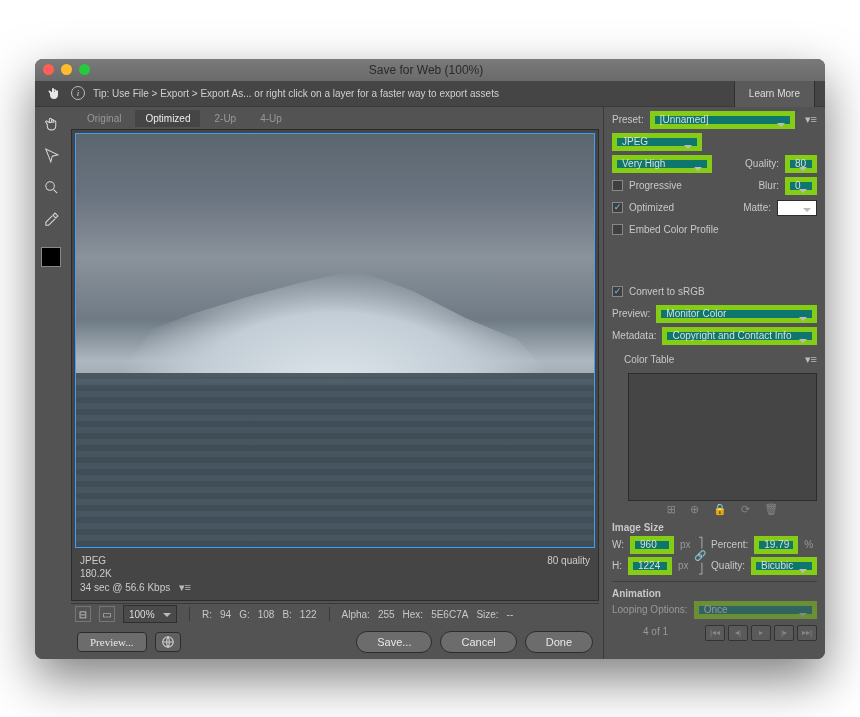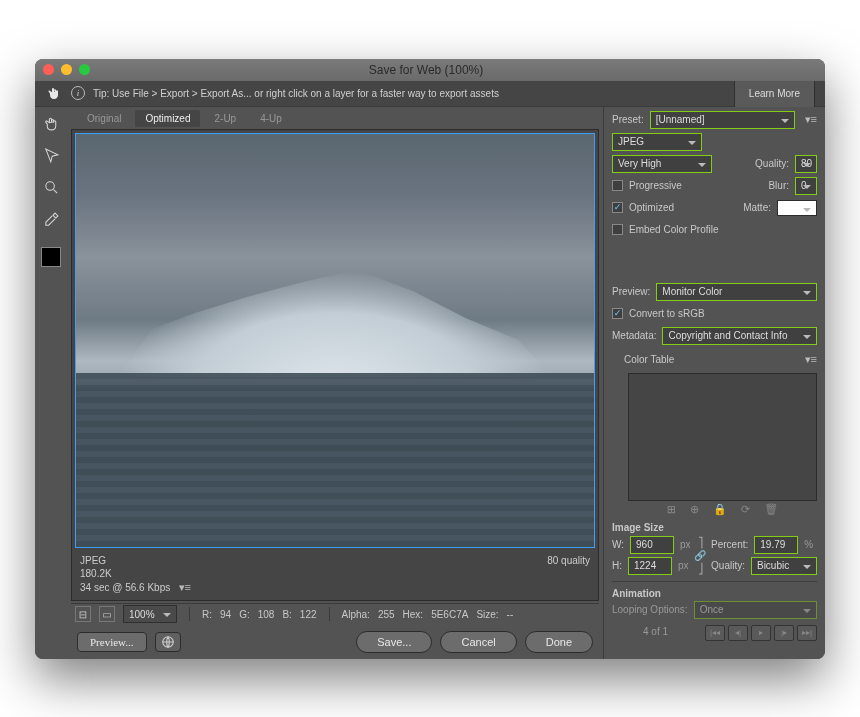--- a/index.html
+++ b/index.html
@@ -144,27 +144,27 @@
     background: #535353;
     border-left: 1px solid #3a3a3a;
     padding: 4px 8px;
     font-size: 10px;
     color: #c8c8c8;
     overflow: hidden;
   }
   .row { display:flex; align-items:center; gap:6px; margin-bottom:4px; min-height:18px;}
   .row label { white-space:nowrap; }
   .sel, .inp {
-    background:#404040; border:1px solid #84cc16; height:18px; color:#ddd; padding:0 5px;
+    background:#0f766e; border:5px solid #84cc16; height:18px; color:#ddd; padding:0 5px;
     display:flex; align-items:center; position:relative; font-size:10px;
   }
   .sel::after { content:""; position:absolute; right:5px; top:7px; border:4px solid transparent; border-top-color:#bbb;}
   .sel.f1 { flex:1; }
   .inp { width:44px; justify-content:flex-start;}
-  .inp.sm { width:22px;}
+  .inp.sm { width:32px;}
   .chk { width:11px; height:11px; border:1px solid #888; background:#3f3f3f; display:inline-flex; align-items:center; justify-content:center; flex-shrink:0;}
   .chk.on::after { content:"✓"; font-size:9px; color:#6cf; line-height:1;}
   .matte-sw { width:40px; height:16px; background:#fff; border:1px solid #2c2c2c;}
   .sect-gap { height:40px; }
   .rpanel hr { border:none; border-top:1px solid #3f3f3f; margin:6px 0;}
   .color-table {
     height: 128px; background:#454545; border:1px solid #2c2c2c; margin:4px 0 2px 16px;
   }
   .ct-icons { display:flex; gap:14px; justify-content:center; color:#888; font-size:11px; margin-bottom:6px; padding-left:16px;}
   .imgsize-grid { display:flex; gap:4px; align-items:center;}
@@ -329,28 +329,28 @@
         <div class="matte-sw sel" style="padding:0"></div>
       </div>
       <div class="row">
         <span class="chk"></span>
         <label>Embed Color Profile</label>
       </div>
 
       <div class="sect-gap"></div>
 
       <div class="row">
+        <span class="chk on"></span>
+        <label>Convert to sRGB</label>
+      </div>
+      <div class="row">
         <label>Preview:</label>
         <div class="sel f1">
             <span>Monitor Color</span>
           </div>
-      </div>
-      <div class="row">
-        <span class="chk on"></span>
-        <label>Convert to sRGB</label>
       </div>
       <div class="row">
         <label>Metadata:</label>
         <div class="sel f1">
             <span>Copyright and Contact Info</span>
           </div>
       </div>
 
       <div class="row" style="margin-top:6px;">
         <label style="margin-left:12px">Color Table</label>

